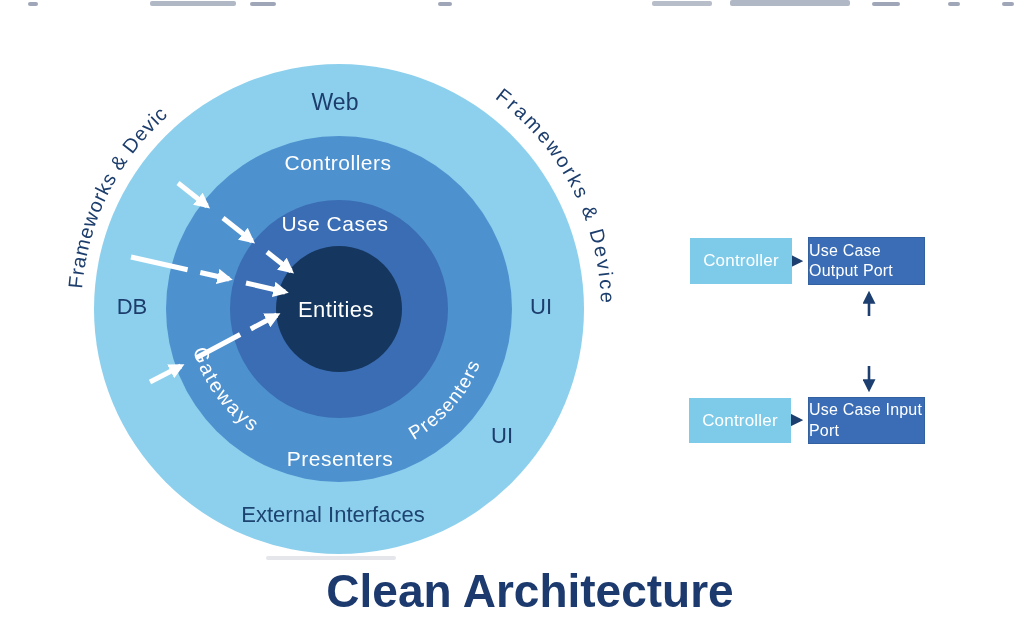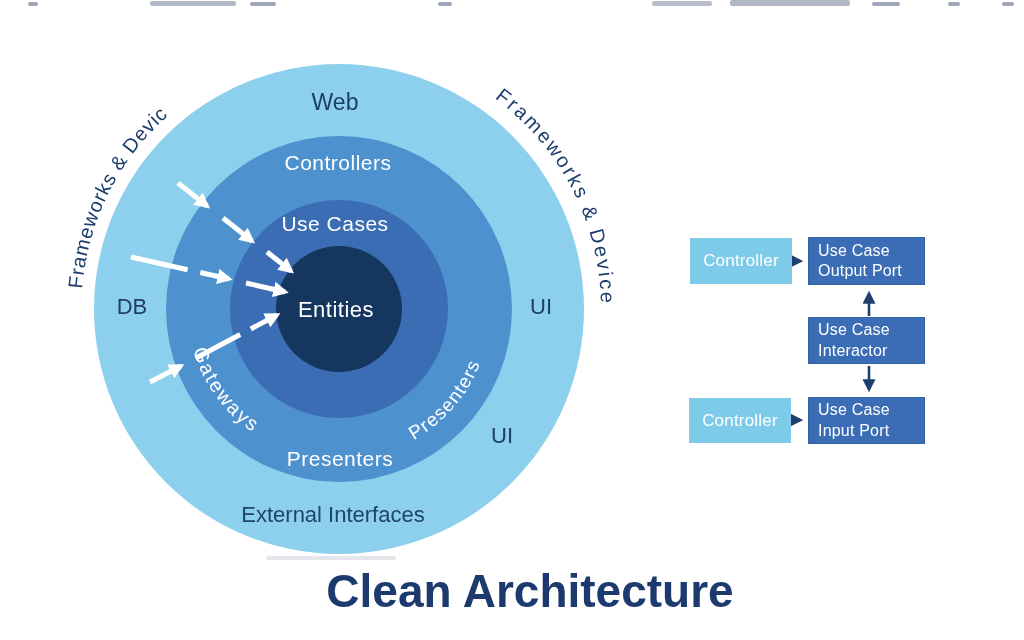--- a/index.html
+++ b/index.html
@@ -13,21 +13,21 @@
   .flow-box{
     position:absolute;display:flex;align-items:center;
     color:#ffffff;box-sizing:border-box;
   }
   .flow-box.light{
     background:#7ecbe9;justify-content:center;
     font-size:17px;letter-spacing:.2px;margin-left:44px;
   }
   .flow-box.dark{
     background:#3a6db5;border:1px solid #33619f;
-    padding-left:9px;font-size:16px;line-height:1.28;letter-spacing:.2px;
+    font-size:16px;line-height:1.28;letter-spacing:.2px;
   }
   .box-ctrl-top{left:646px;top:238px;width:102px;height:46px;}
   .box-out    {left:808px;top:237px;width:117px;height:48px;}
   .box-mid    {left:808px;top:317px;width:117px;height:47px;}
   .box-ctrl-bot{left:645px;top:398px;width:102px;height:45px;}
   .box-in     {left:808px;top:397px;width:117px;height:47px;}
 
   
   .page-title{
     position:absolute;left:0;top:564px;width:1024px;text-align:center;text-indent:36px;
@@ -101,23 +101,20 @@
       <line x1="869" y1="366" x2="869" y2="389" marker-end="url(#mn)"></line>
     </g>
   </svg>
 
   <div class="flow-box light box-ctrl-top">
     <span>Controller</span>
   </div>
   <div class="flow-box dark box-out">
     <span>Use Case Output Port</span>
   </div>
-  <div class="flow-box dark box-mid">
-    <span>Use Case Interactor</span>
-  </div>
   <div class="flow-box light box-ctrl-bot">
     <span>Controller</span>
   </div>
   <div class="flow-box dark box-in">
     <span>Use Case Input Port</span>
   </div>
 
   <div class="page-title">Clean Architecture</div>
 
   <div>

